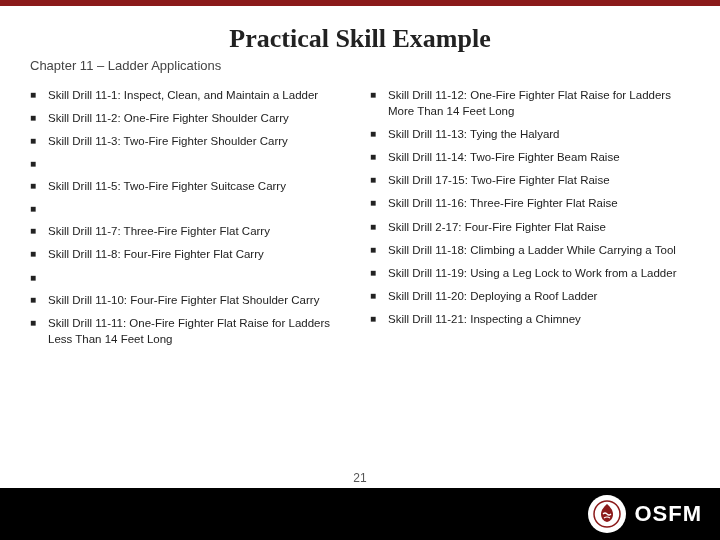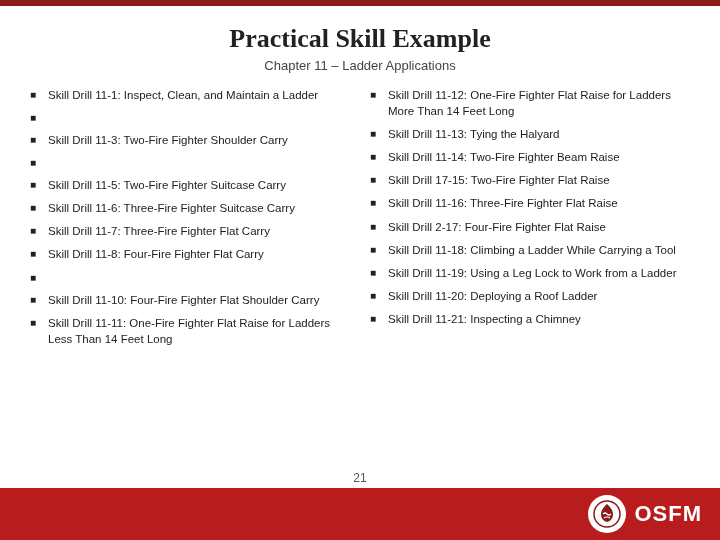--- a/index.html
+++ b/index.html
@@ -26,21 +26,21 @@
     .main-title {
       text-align: center;
       font-size: 26px;
       font-weight: bold;
       color: #222;
       margin-bottom: 4px;
       font-family: Georgia, serif;
     }
 
     .subtitle {
-      text-align: center;
+      text-align: left;
       font-size: 13px;
       color: #444;
       margin-bottom: 14px;
       font-family: Arial, sans-serif;
     }
 
     .columns {
       display: flex;
       gap: 20px;
     }
@@ -65,21 +65,21 @@
       font-size: 10px;
       color: #222;
     }
 
     .bottom-bar {
       position: absolute;
       bottom: 0;
       left: 0;
       right: 0;
       height: 52px;
-      background: #b91c1c;
+      background: #000000;
       display: flex;
       align-items: center;
       justify-content: flex-end;
       padding-right: 18px;
     }
 
     .page-num {
       color: #555;
       font-size: 12px;
       position: absolute;
@@ -124,35 +124,35 @@
   <p class="subtitle">Chapter 11 – Ladder Applications</p>
 
   <div class="columns">
     <div class="col" id="left-col">
         <div class="drill-item">
           <span class="bullet">■</span>
           <span>Skill Drill 11-1: Inspect, Clean, and Maintain a Ladder</span>
         </div>
         <div class="drill-item">
           <span class="bullet">■</span>
+          <span>Skill Drill 11-2: One-Fire Fighter Shoulder Carry</span>
         </div>
         <div class="drill-item">
           <span class="bullet">■</span>
           <span>Skill Drill 11-3: Two-Fire Fighter Shoulder Carry</span>
         </div>
         <div class="drill-item">
           <span class="bullet">■</span>
         </div>
         <div class="drill-item">
           <span class="bullet">■</span>
           <span>Skill Drill 11-5: Two-Fire Fighter Suitcase Carry</span>
         </div>
         <div class="drill-item">
           <span class="bullet">■</span>
-          <span>Skill Drill 11-6: Three-Fire Fighter Suitcase Carry</span>
         </div>
         <div class="drill-item">
           <span class="bullet">■</span>
           <span>Skill Drill 11-7: Three-Fire Fighter Flat Carry</span>
         </div>
         <div class="drill-item">
           <span class="bullet">■</span>
           <span>Skill Drill 11-8: Four-Fire Fighter Flat Carry</span>
         </div>
         <div class="drill-item">

